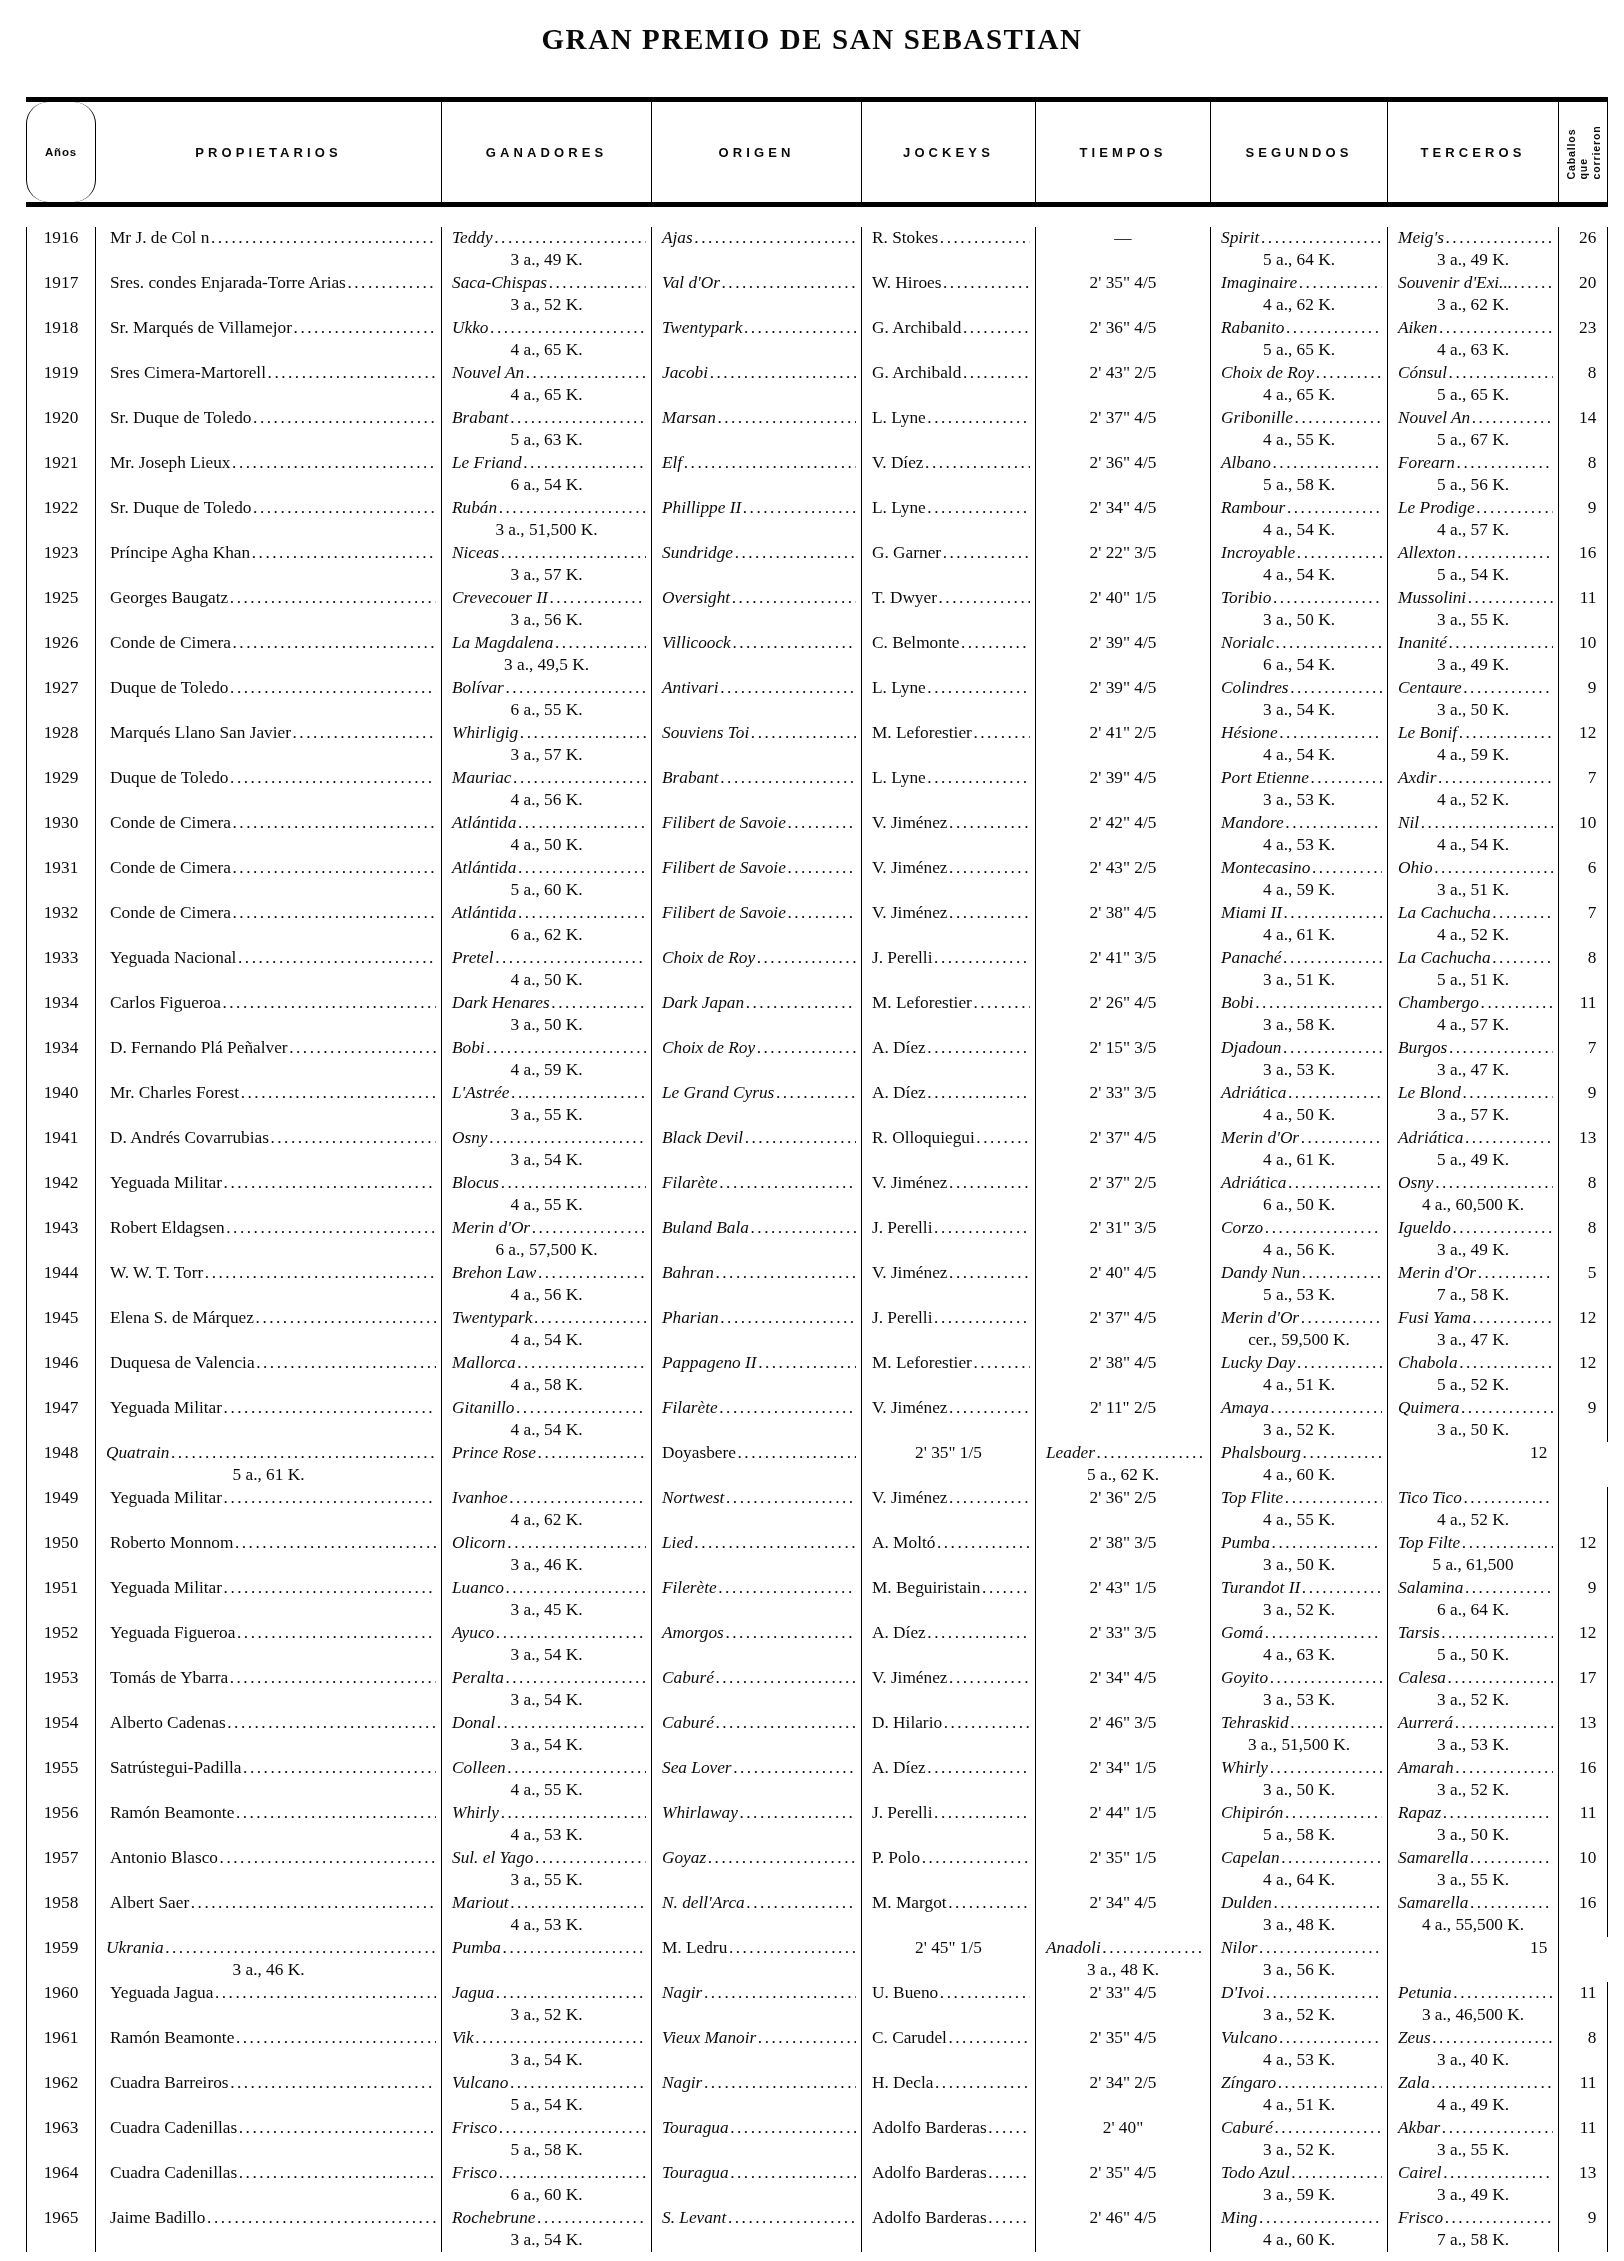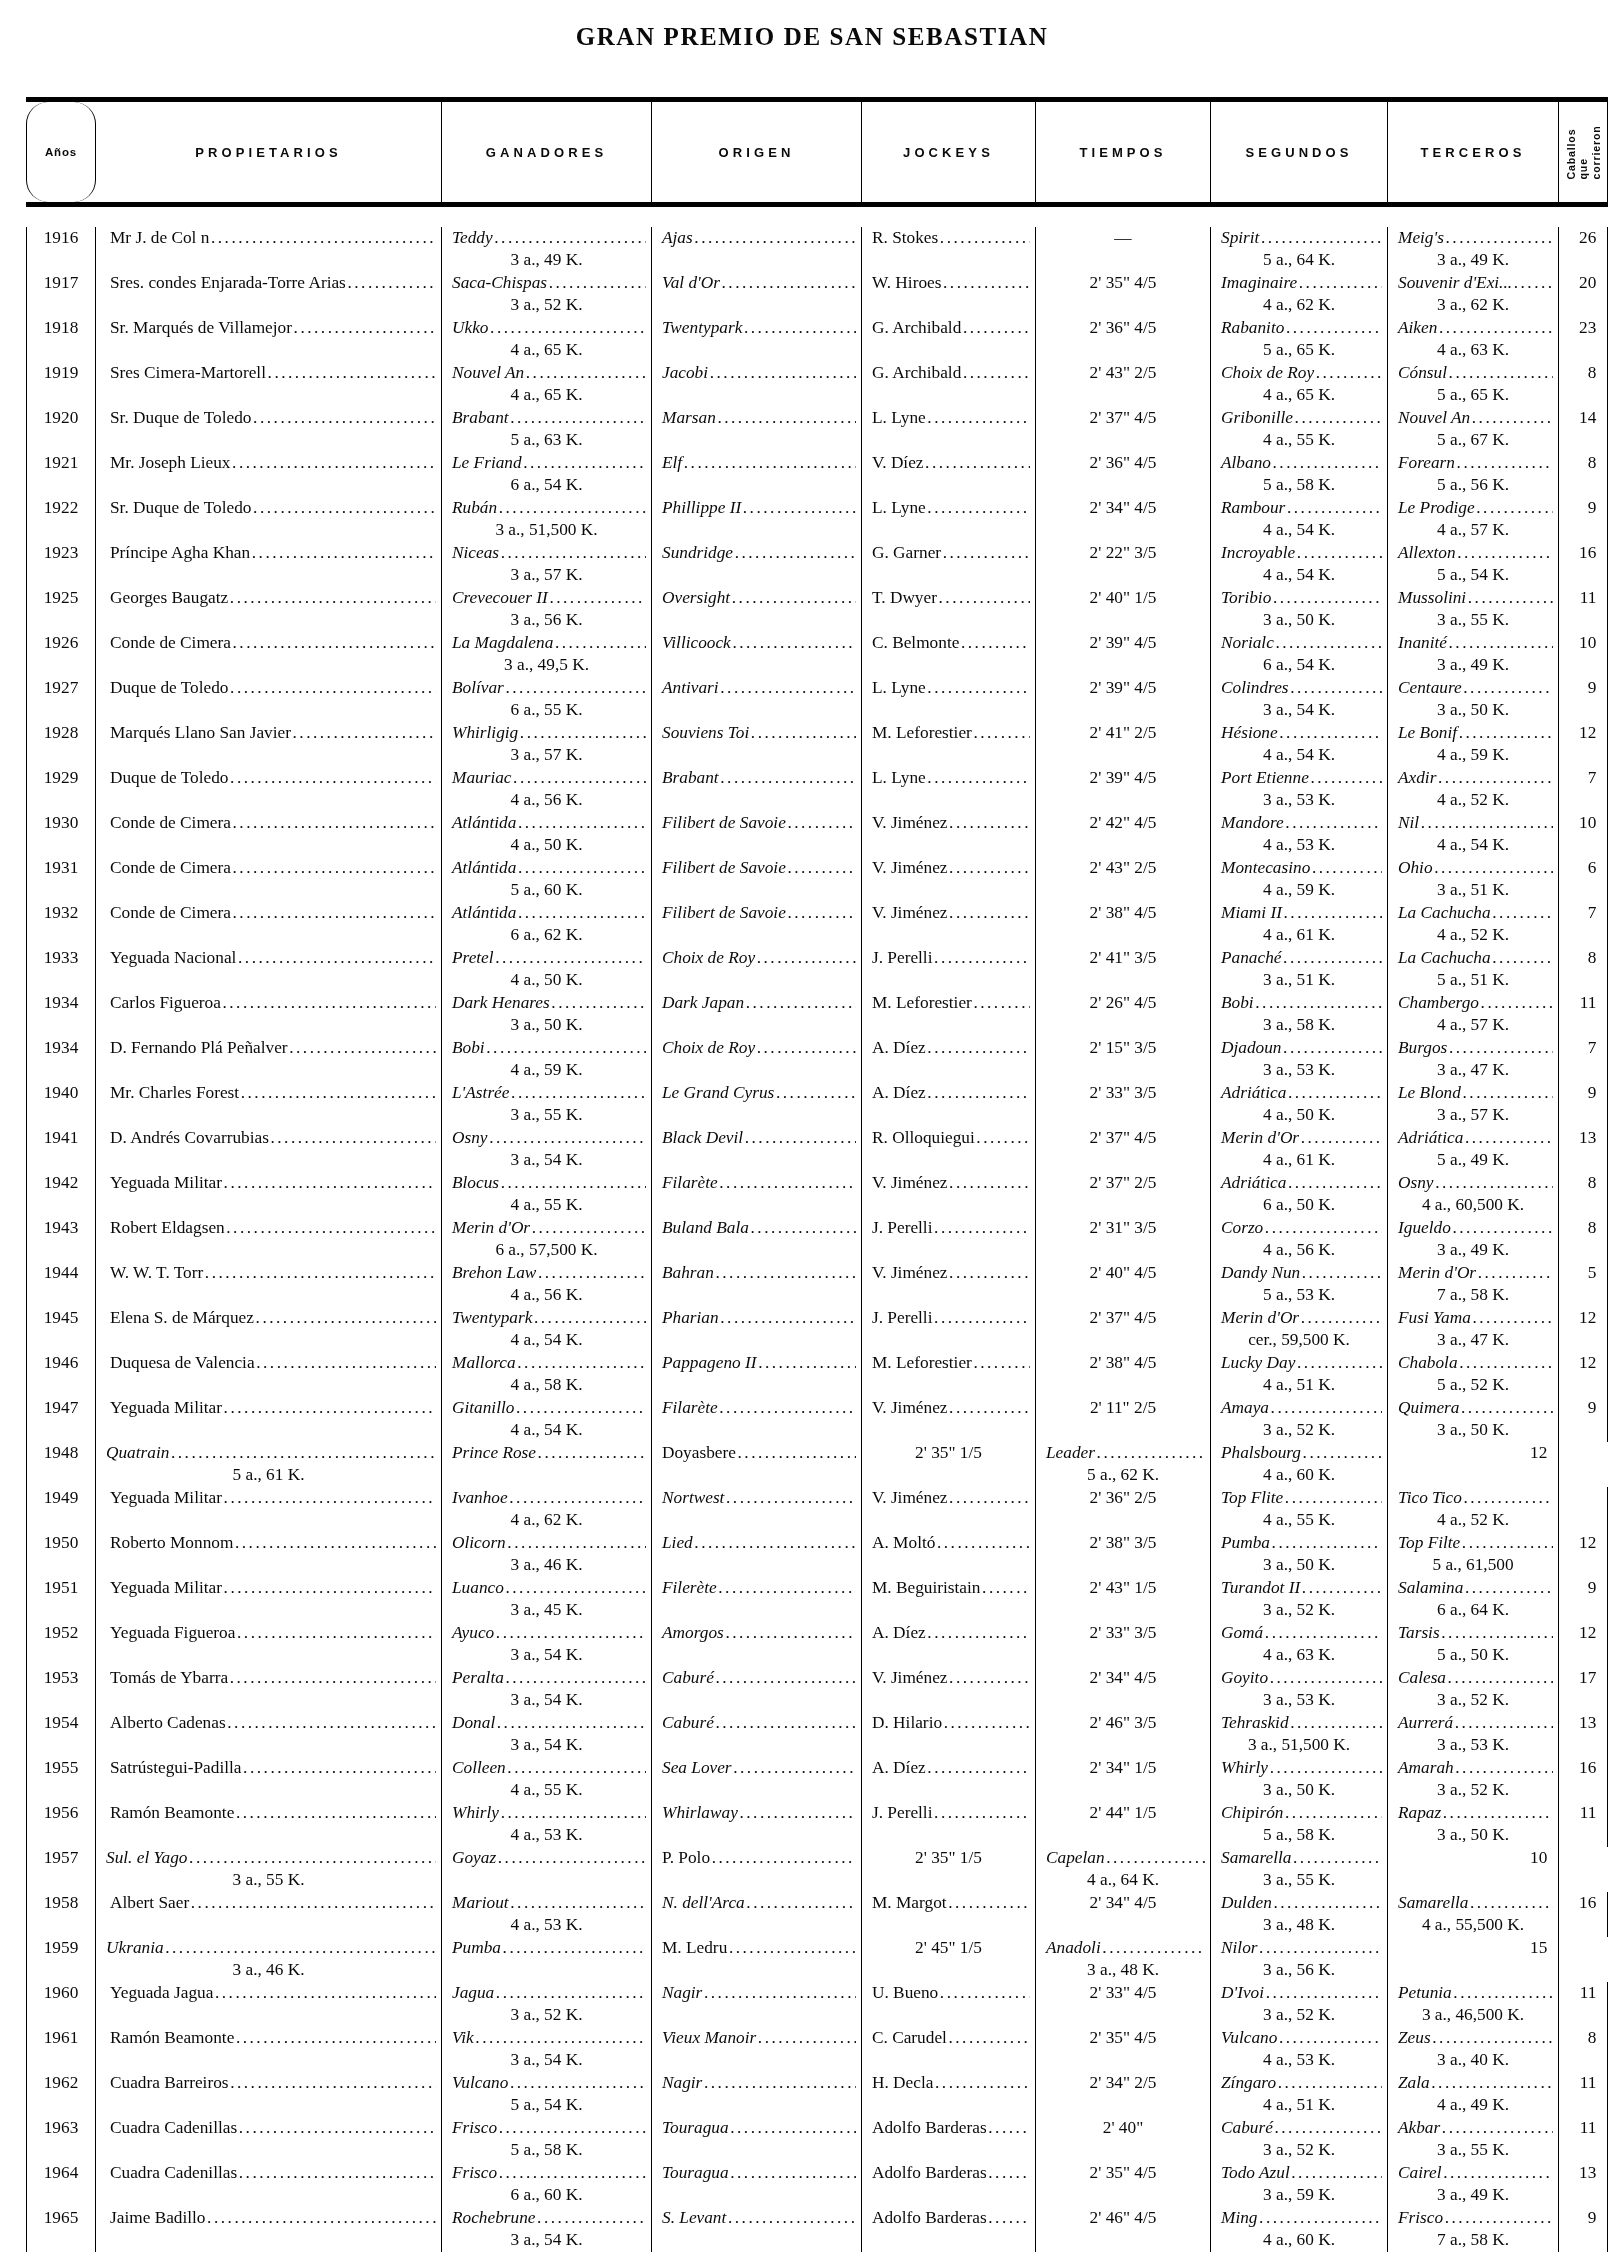--- a/index.html
+++ b/index.html
@@ -4,21 +4,21 @@
 <style>
   html,body{margin:0;padding:0;}
   body{
     width:1624px;height:2261px;background:#ffffff;color:#0a0a0a;
     font-family:"Liberation Serif","DejaVu Serif",serif;
     overflow:hidden;position:relative;
   }
   .page{position:absolute;inset:0;background:#fff;}
   .title{
     position:absolute;top:23px;left:0;width:100%;
-    text-align:center;font-weight:bold;font-size:25px;letter-spacing:1.6px;
+    text-align:center;font-weight:bold;font-size:29px;letter-spacing:1.6px;
     font-family:"Liberation Serif","DejaVu Serif",serif;
   }
   .gptable{
     position:absolute;left:26px;top:97px;width:1582px;
   }
   
   .thead{
     display:grid;
     grid-template-columns:70px 346px 210px 210px 174px 175px 177px 171px 49px;
     border-top:5.8px solid #000;border-bottom:5px solid #000;
@@ -1885,20 +1885,26 @@
             <div class="wt">3 a., 50 K.</div>
           </div>
           <div class="cell c-count">
             <div class="ln cnt">11</div>
           </div>
         </div>
         <div class="trow">
           <div class="cell c-year">
             <div class="ln blk">1957</div>
           </div>
+          <div class="cell c-owner">
+            <div class="ln">
+              <div class="nm">Antonio Blasco</div>
+              <div class="dots"></div>
+            </div>
+          </div>
           <div class="cell c-winner">
             <div class="ln">
               <div class="nm it">Sul. el Yago</div>
               <div class="dots"></div>
             </div>
             <div class="wt">3 a., 55 K.</div>
           </div>
           <div class="cell c-origin">
             <div class="ln">
               <div class="nm it">Goyaz</div>

